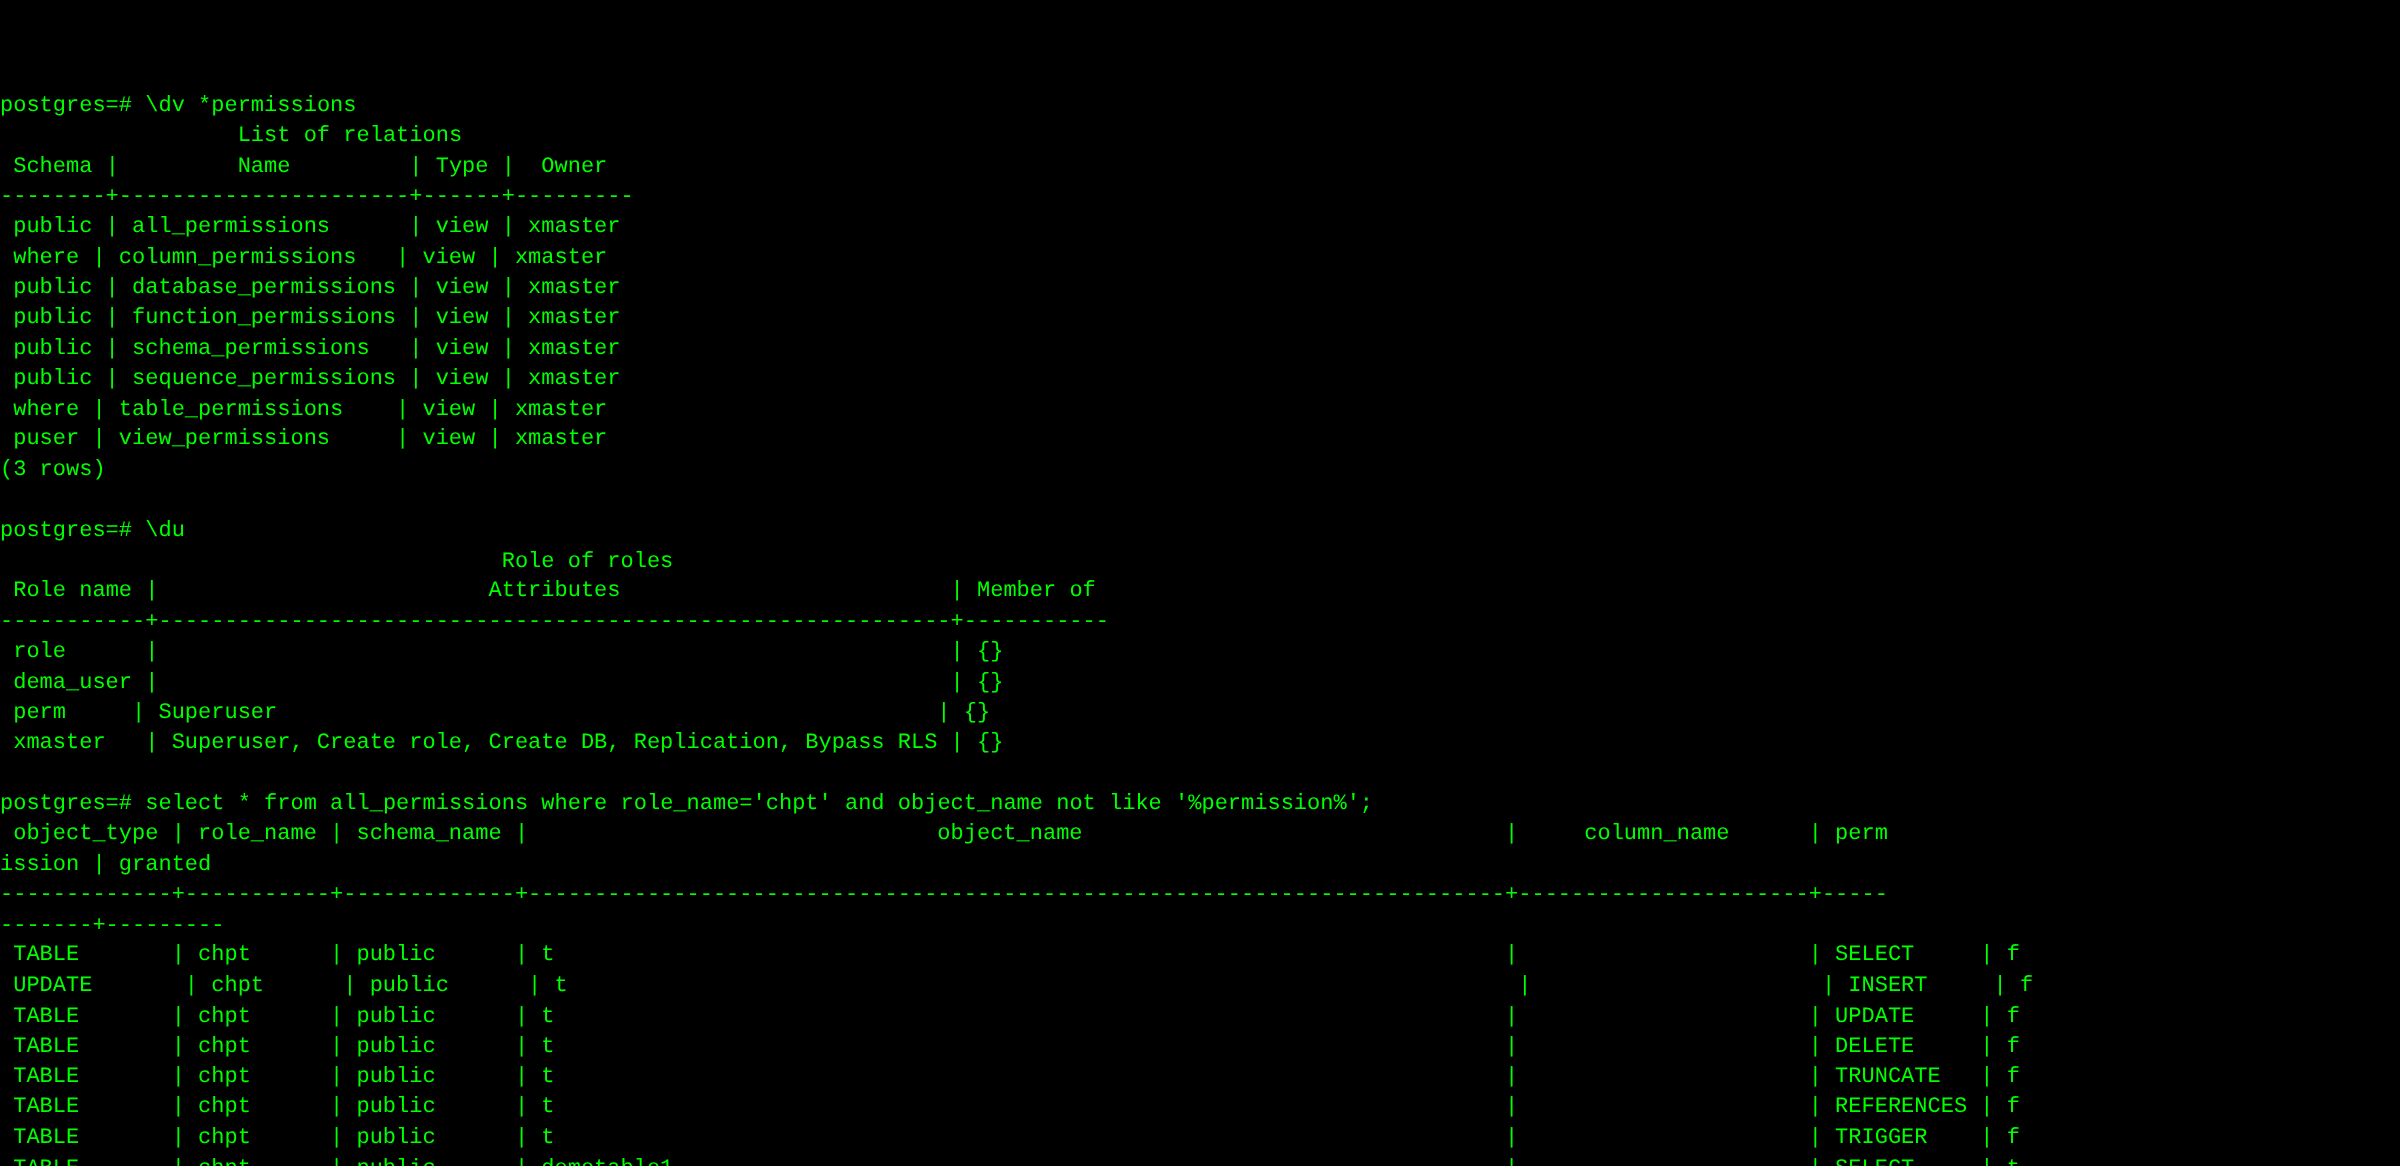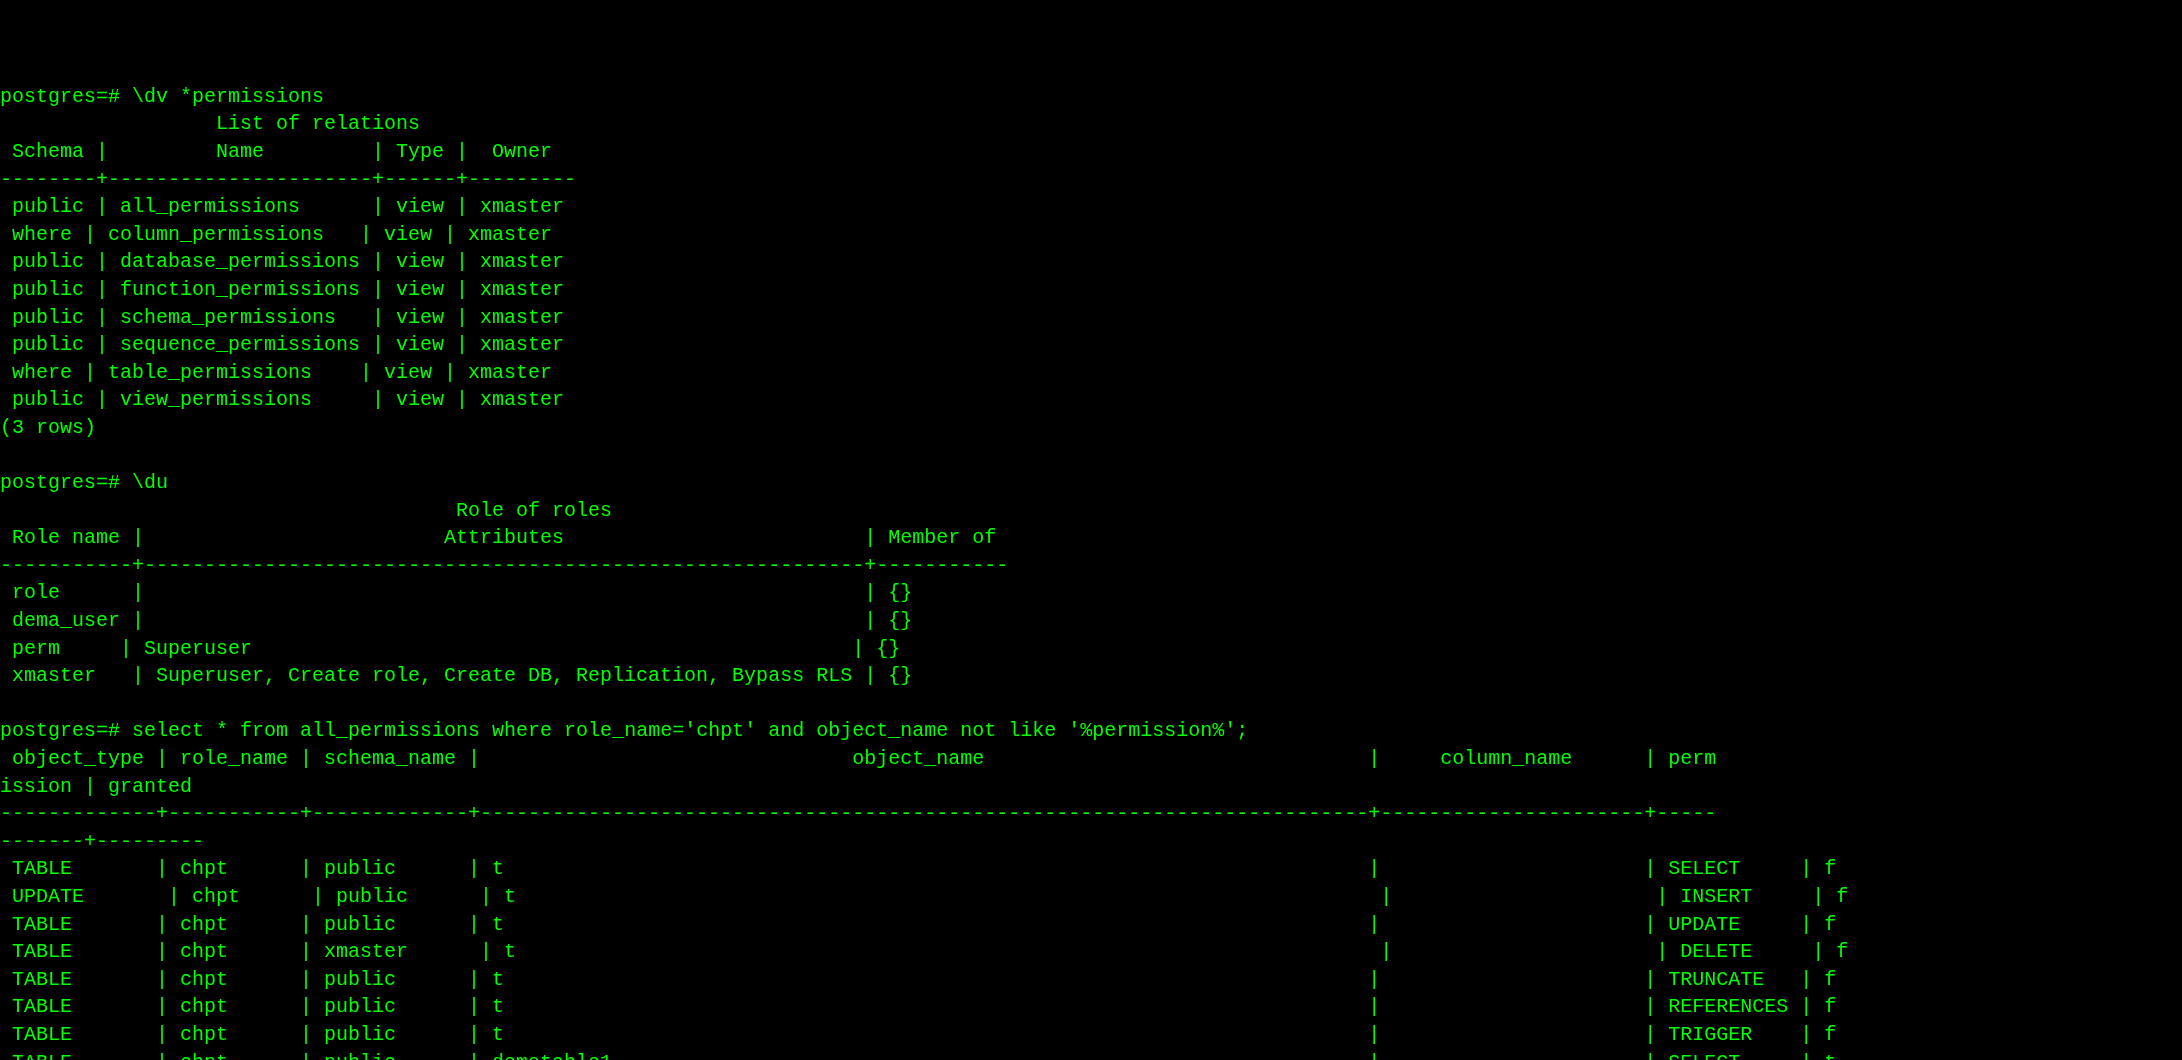--- a/index.html
+++ b/index.html
@@ -25,41 +25,41 @@
                   <span>List of relations</span>
  <span>Schema |         Name         | Type |  Owner  </span>
 <span>--------+----------------------+------+---------</span>
 <span> public | all_permissions      | view | xmaster</span>
 <span> where | column_permissions   | view | xmaster</span>
 <span> public | database_permissions | view | xmaster</span>
 <span> public | function_permissions | view | xmaster</span>
 <span> public | schema_permissions   | view | xmaster</span>
 <span> public | sequence_permissions | view | xmaster</span>
 <span> where | table_permissions    | view | xmaster</span>
-<span> public | view_permissions     | view | xmaster</span>
+<span> puser | view_permissions     | view | xmaster</span>
 <span>(3 rows)</span>
 
 <span>postgres=#</span> <span>\du</span>
                                       <span>Role of roles</span>
  <span>Role name |                         Attributes                         | Member of </span>
 <span>-----------+------------------------------------------------------------+-----------</span>
 <span> role      |                                                            | {}</span>
 <span> dema_user |                                                            | {}</span>
 <span> perm     | Superuser                                                  | {}</span>
 <span> xmaster   | Superuser, Create role, Create DB, Replication, Bypass RLS | {}</span>
 
 <span>postgres=#</span> <span>select * from all_permissions where role_name='chpt' and object_name not like '%permission%';</span>
 <span> object_type | role_name | schema_name |                               object_name                                |     column_name      | perm</span>
 <span>ission | granted </span>
 <span>-------------+-----------+-------------+--------------------------------------------------------------------------+----------------------+-----</span>
 <span>-------+---------</span>
 <span> TABLE       | chpt      | public      | t                                                                        |                      | SELECT     | f</span>
 <span> UPDATE       | chpt      | public      | t                                                                        |                      | INSERT     | f</span>
 <span> TABLE       | chpt      | public      | t                                                                        |                      | UPDATE     | f</span>
-<span> TABLE       | chpt      | xmaster      | t                                                                        |                      | DELETE     | f</span>
+<span> TABLE       | chpt      | public      | t                                                                        |                      | DELETE     | f</span>
 <span> TABLE       | chpt      | public      | t                                                                        |                      | TRUNCATE   | f</span>
 <span> TABLE       | chpt      | public      | t                                                                        |                      | REFERENCES | f</span>
 <span> TABLE       | chpt      | public      | t                                                                        |                      | TRIGGER    | f</span>
 <span> TABLE       | chpt      | public      | demotable1                                                               |                      | SELECT     | t</span>
 
 </div>
 
 
 
 </body></html>

